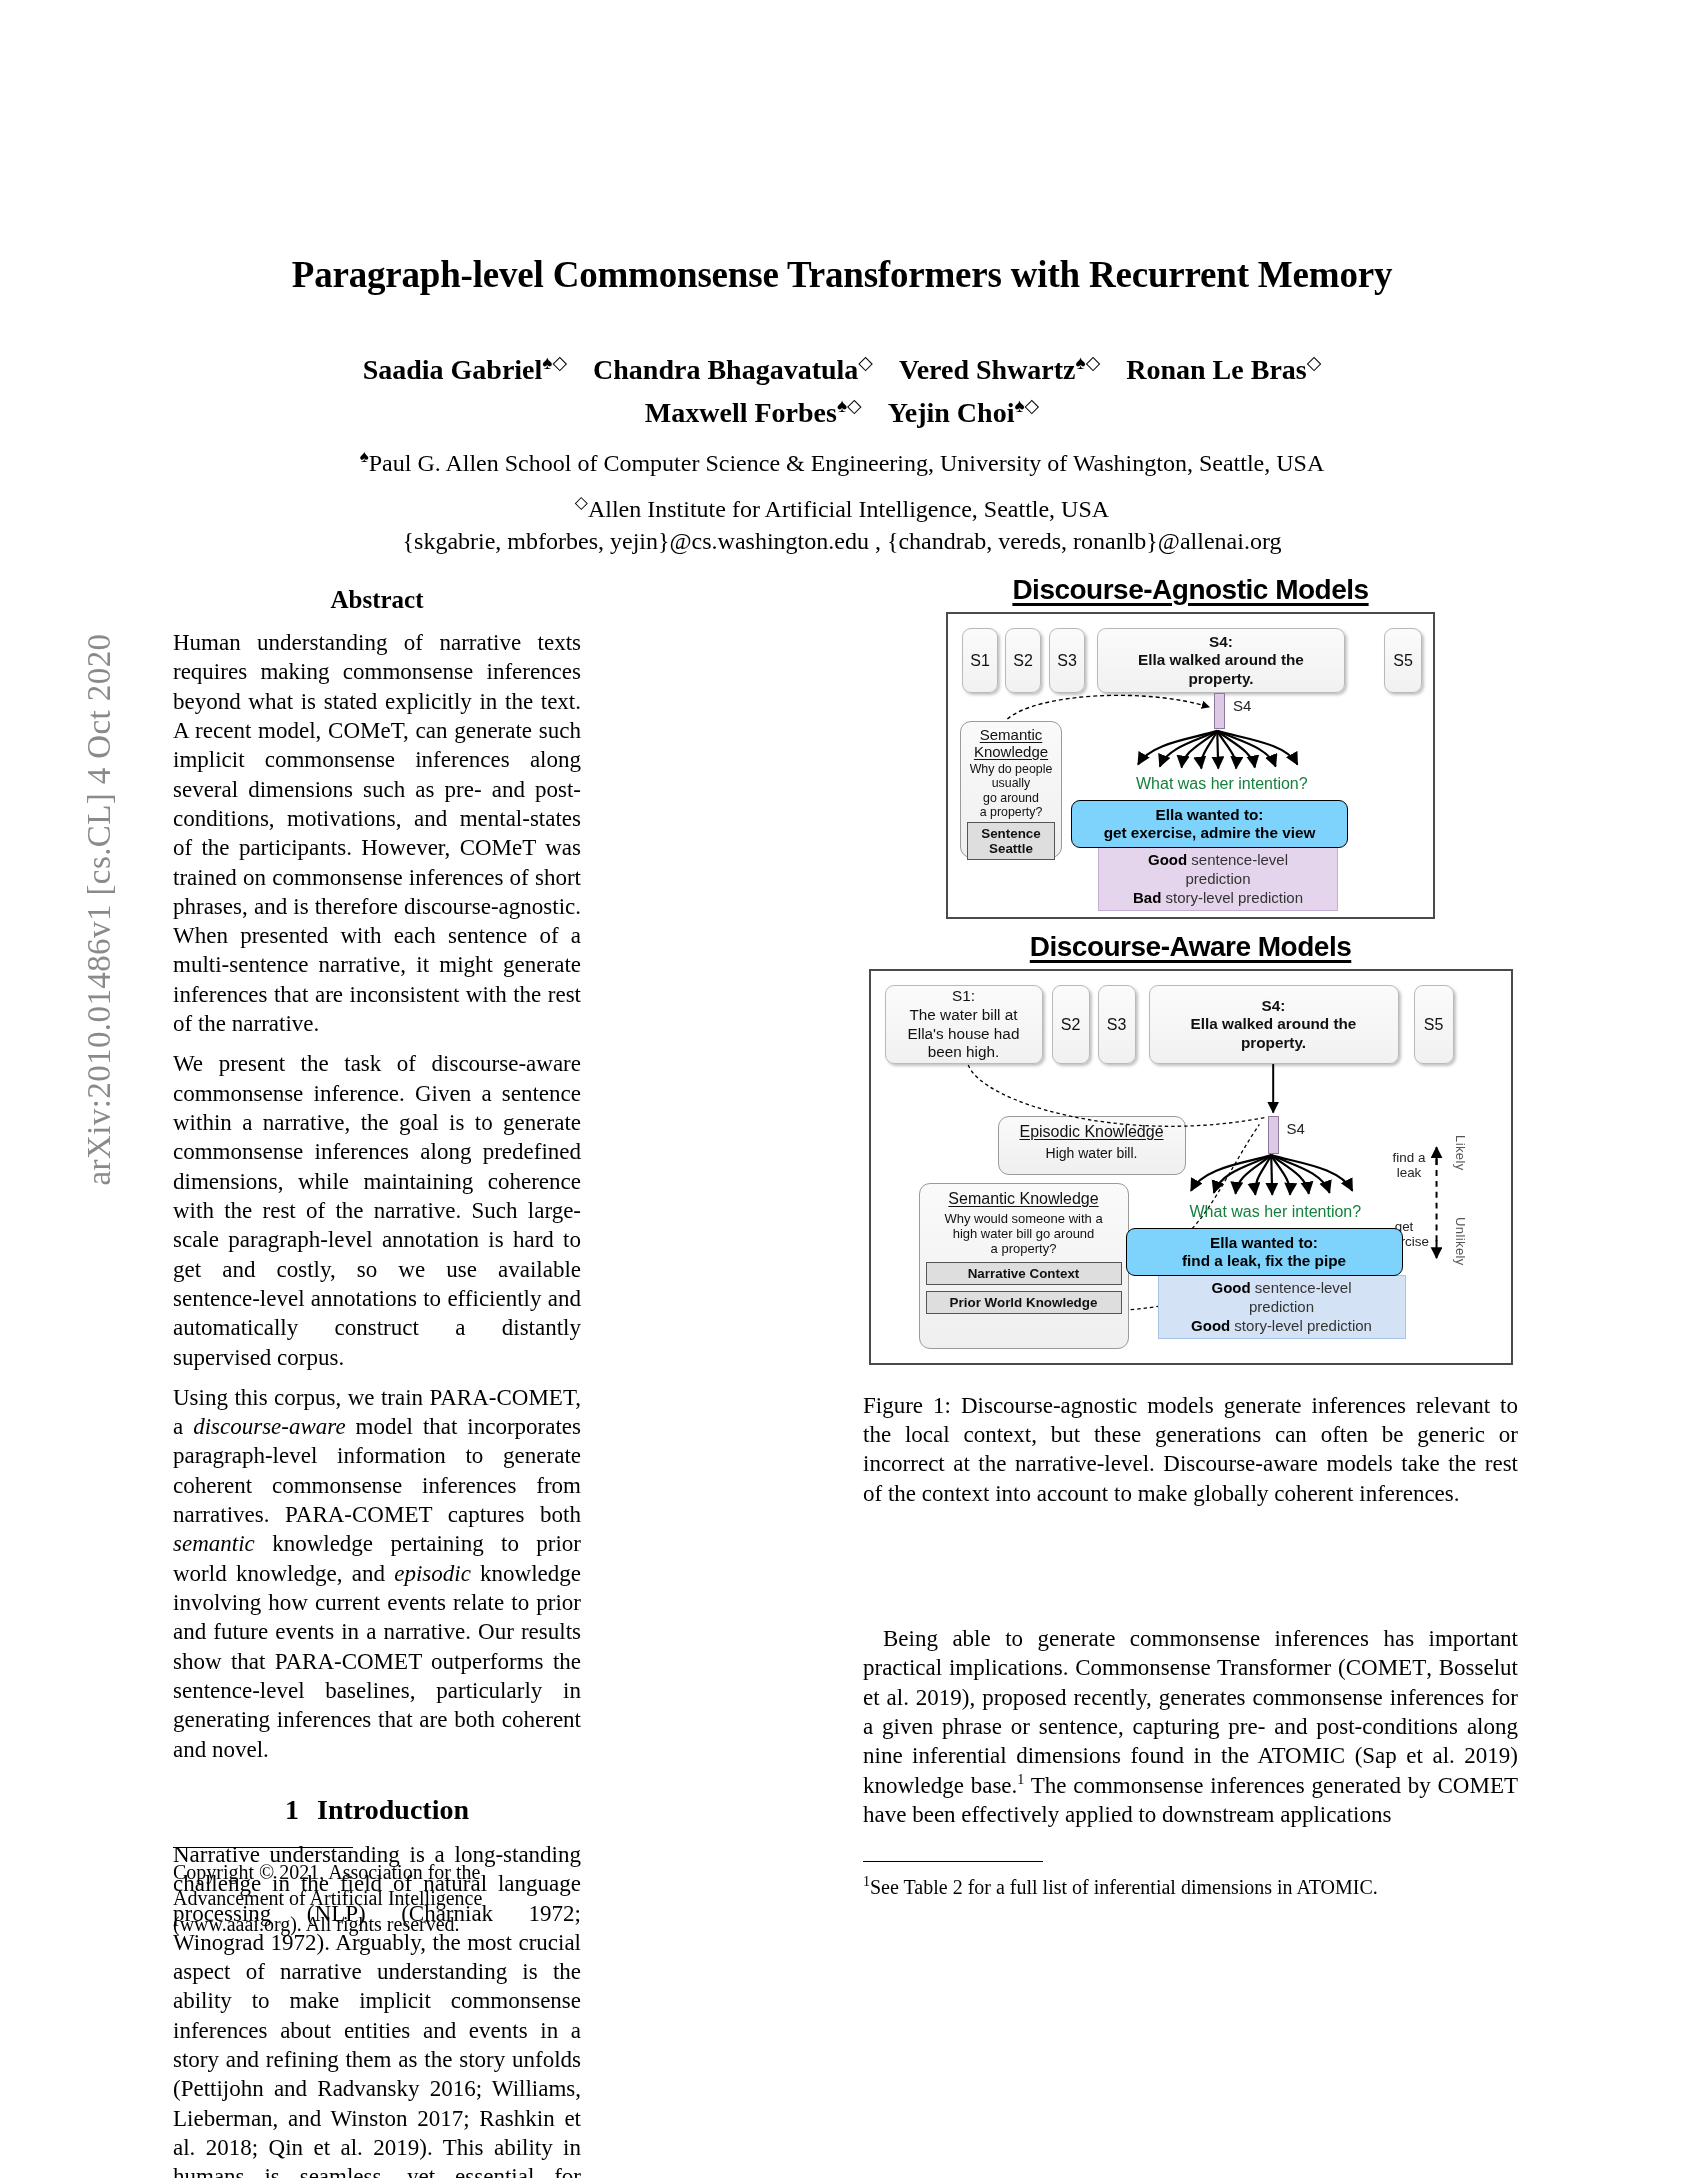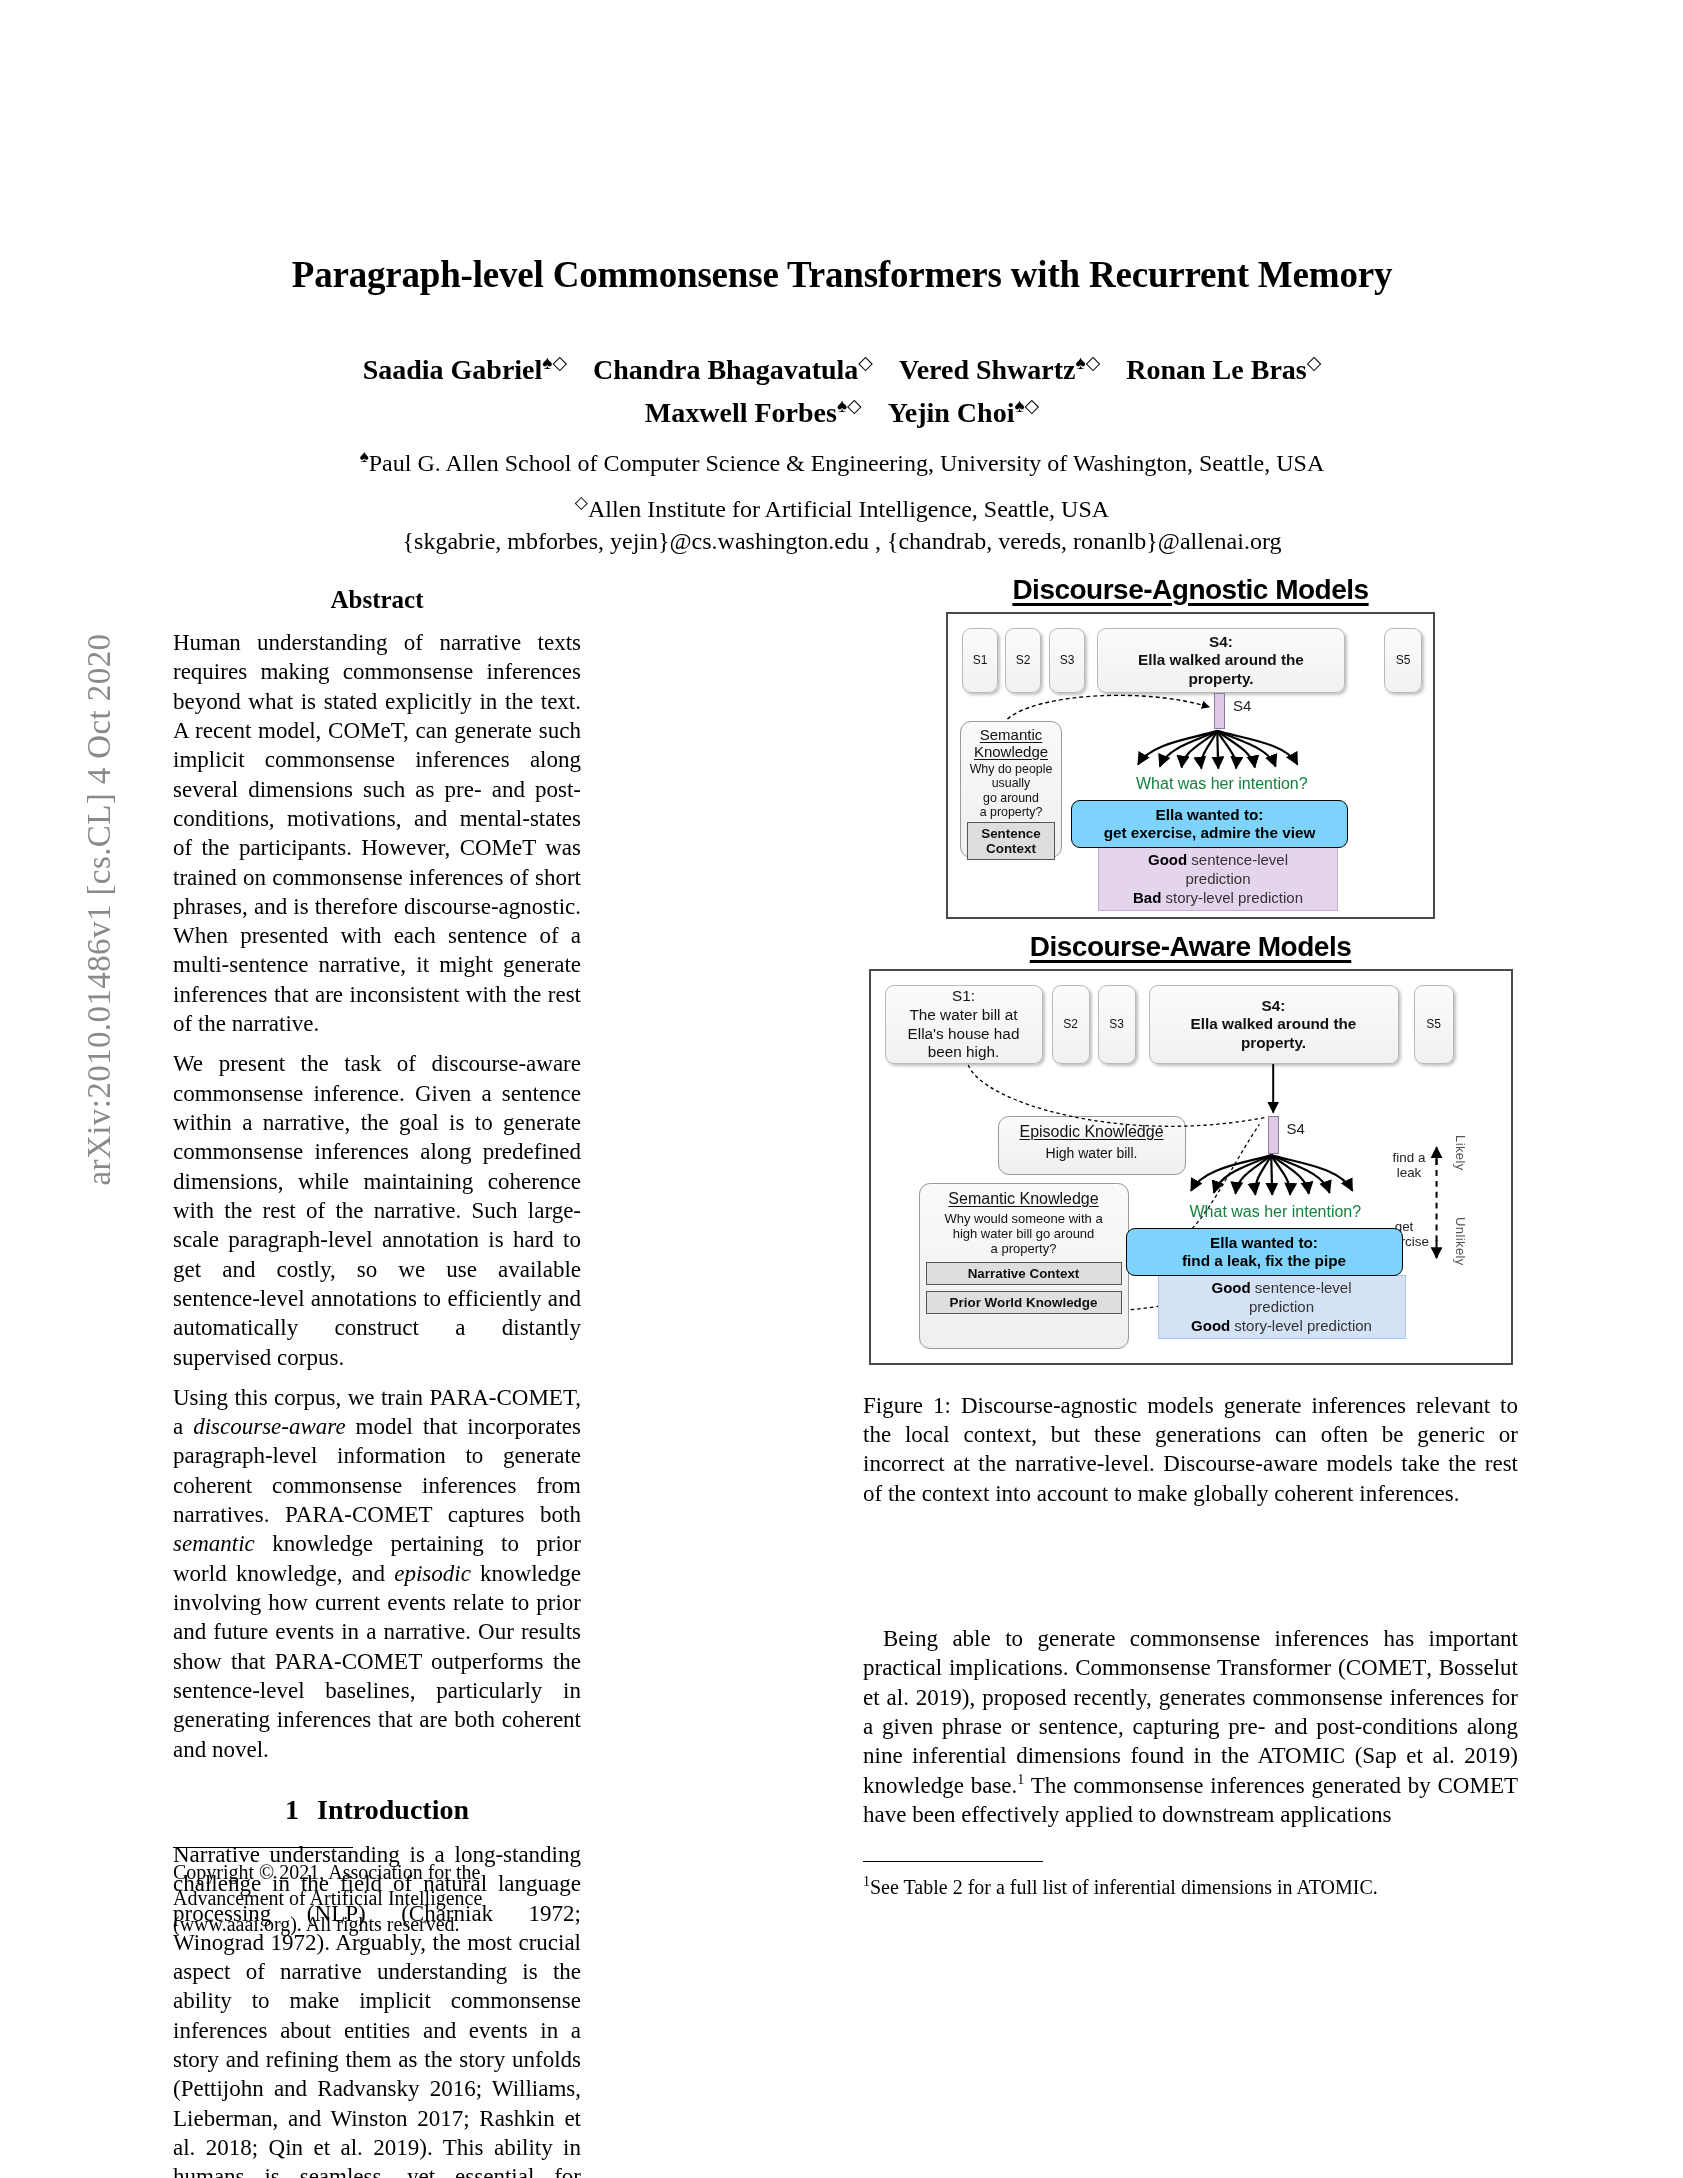--- a/index.html
+++ b/index.html
@@ -158,21 +158,21 @@
     border-radius: 9px;
     box-shadow: 2px 2px 3px rgba(120,120,120,.45);
     font-family: "Liberation Sans", sans-serif;
     display: flex;
     align-items: center;
     justify-content: center;
     text-align: center;
     color: #111;
   }
   .scard .lbl { line-height: 1.22; }
-  .scard.small { font-size: 12px; }
+  .scard.small { font-size: 16px; }
   .scard.big { font-size: 15.3px; font-weight: bold; }
   .scard.narr { font-size: 15.3px; font-weight: normal; }
 
   
   .kbox {
     position: absolute;
     background: linear-gradient(180deg,#fafafa 0%, #efefef 100%);
     border: 1.6px solid #9a9a9a;
     border-radius: 11px;
     font-family: "Liberation Sans", sans-serif;
@@ -345,21 +345,21 @@
 
       <div class="memcell" style="left:266px; top:79px; height:36px;"></div>
       <div class="s4tag" style="left:285px; top:83px;">S4</div>
 
       <div class="kbox" style="left:12px; top:107px; width:102px; height:137px;">
         <div class="khead"><span>Semantic</span><br><span>Knowledge</span></div>
         <div class="kbody" style="white-space:pre-line;">Why do people usually
 go around
 a property?</div>
         <div class="subbox" style="white-space:pre-line;">Sentence
-Context</div>
+Seattle</div>
       </div>
 
       <svg class="overlay" width="489" height="307" viewBox="0 0 494 310">
         <defs>
           <marker id="ah1" markerWidth="7" markerHeight="7" refX="5.5" refY="3" orient="auto">
             <path d="M0,0 L6,3 L0,6 z" fill="#000"></path>
           </marker>
           <marker id="ahd" markerWidth="7" markerHeight="7" refX="5.5" refY="3" orient="auto">
             <path d="M0,0 L6,3 L0,6 z" fill="#000"></path>
           </marker>

